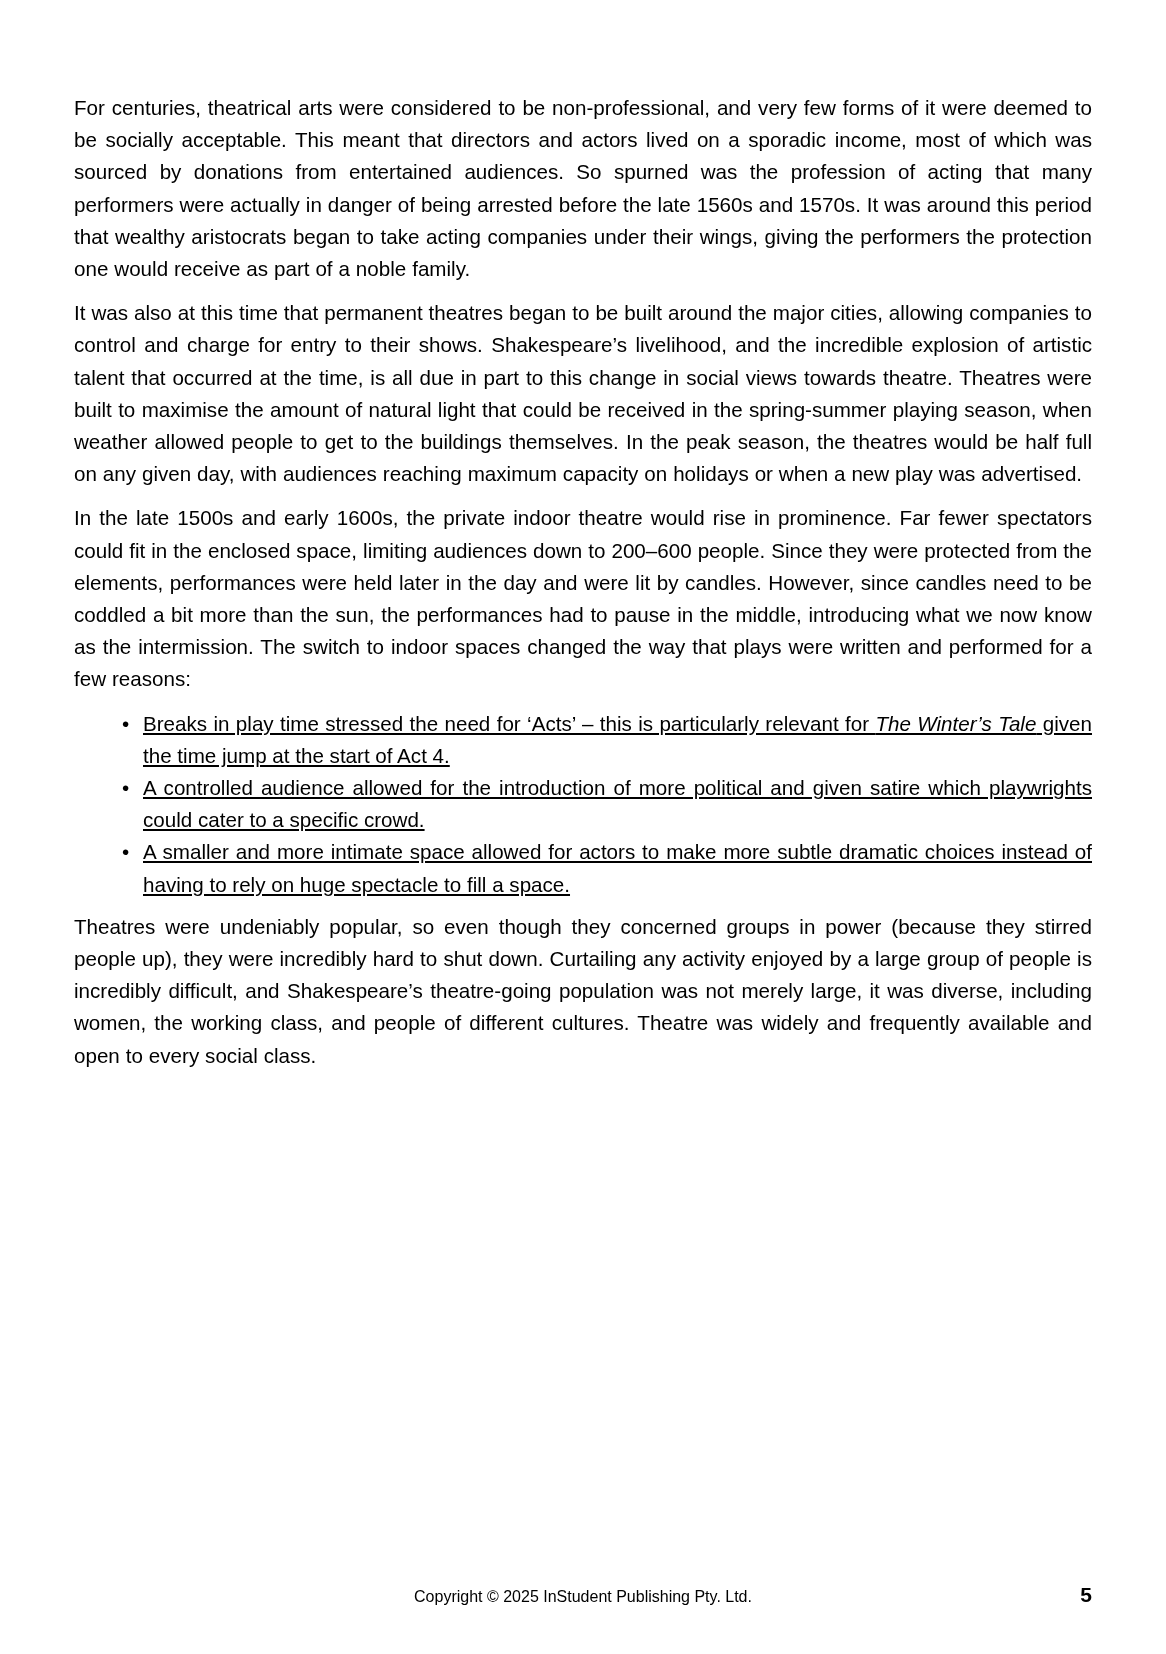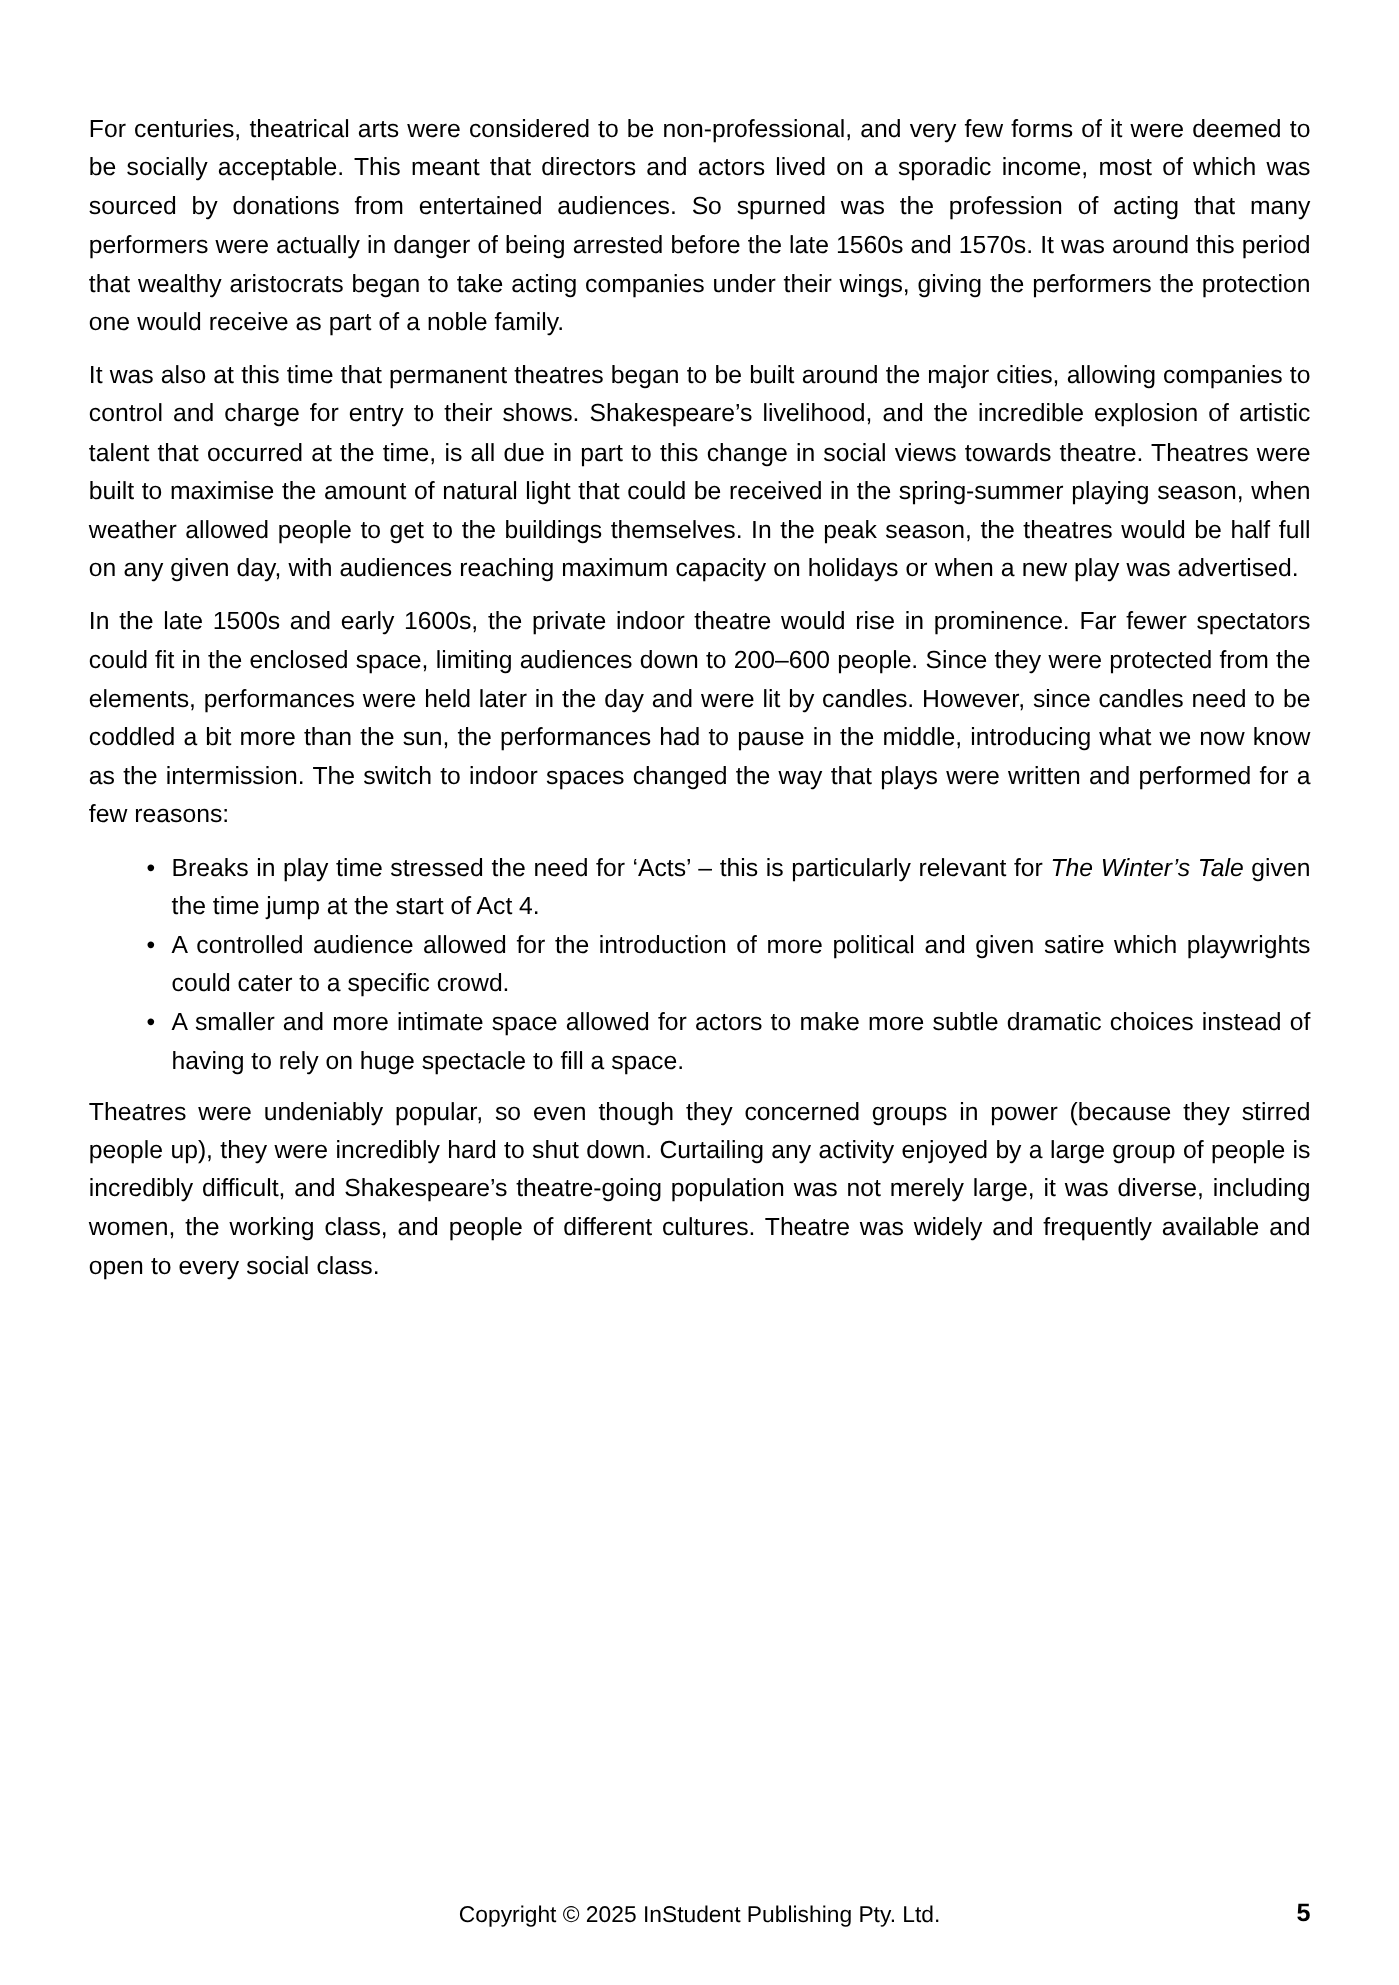--- a/index.html
+++ b/index.html
@@ -53,36 +53,36 @@
     text-align: justify;
     text-justify: inter-word;
   }
   ul.reason-list li .bullet-glyph {
     position: absolute;
     left: 0;
     top: 0;
     font-size: 20.6px;
     line-height: 32.2px;
   }
-  ul.reason-list li .li-text { display: block; }
+  ul.reason-list li .li-text { display: block; text-decoration: underline; }
   em.title-italic { font-style: italic; }
   .footer {
     position: absolute;
     left: 74px;
     top: 1586px;
     width: 1018px;
     height: 30px;
   }
   .footer-copyright {
     position: absolute;
     left: 0;
     right: 0;
     top: 0;
     text-align: center;
-    font-size: 19px;
+    font-size: 16px;
     line-height: 22px;
   }
   .footer-pagenum {
     position: absolute;
     right: 0;
     top: -4px;
     font-size: 21px;
     line-height: 26px;
     font-weight: bold;
     text-align: right;

